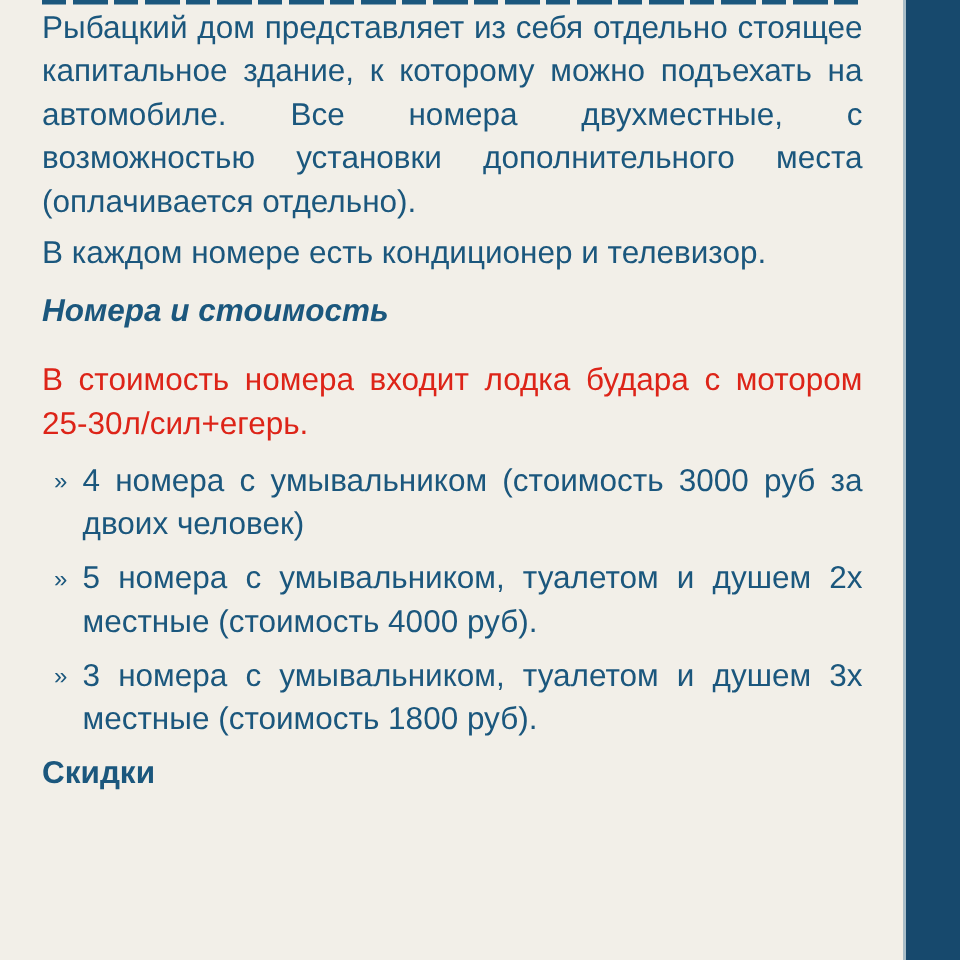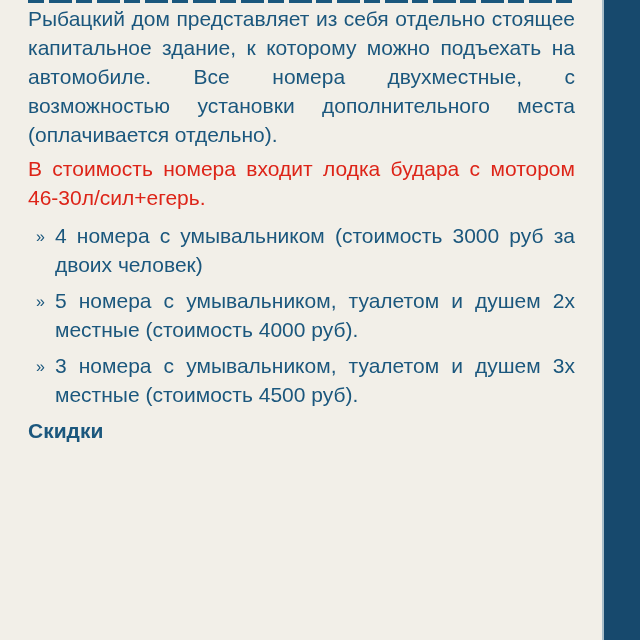--- a/index.html
+++ b/index.html
@@ -99,36 +99,38 @@
 <body>
 
 <div class="page">
 
   <div class="cutoff-line"></div>
 
   <div class="content">
 
     <p class="body-text">Рыбацкий дом представляет из себя отдельно стоящее капитальное здание, к которому можно подъехать на автомобиле. Все номера двухместные, с возможностью установки дополнительного места (оплачивается отдельно).</p>
 
+    <p class="body-text amenities">В каждом номере есть кондиционер и телевизор.</p>
 
+    <h3 class="section-heading italic">Номера и стоимость</h3>
 
-    <p class="note-red">В стоимость номера входит лодка будара с мотором 46-30л/сил+егерь.</p>
+    <p class="note-red">В стоимость номера входит лодка будара с мотором 25-30л/сил+егерь.</p>
 
     <ul class="room-list">
       <li>
         <span class="marker">»</span>
         <span>4 номера с умывальником (стоимость 3000 руб за двоих человек)</span>
       </li>
       <li>
         <span class="marker">»</span>
         <span>5 номера с умывальником, туалетом и душем 2х местные (стоимость 4000 руб).</span>
       </li>
       <li>
         <span class="marker">»</span>
-        <span>3 номера с умывальником, туалетом и душем 3х местные (стоимость 4500 руб).</span>
+        <span>3 номера с умывальником, туалетом и душем 3х местные (стоимость 1800 руб).</span>
       </li>
     </ul>
 
     <h3 class="section-heading discounts">Скидки</h3>
 
 
   </div>
 
   <div class="side-stripe"></div>
 

